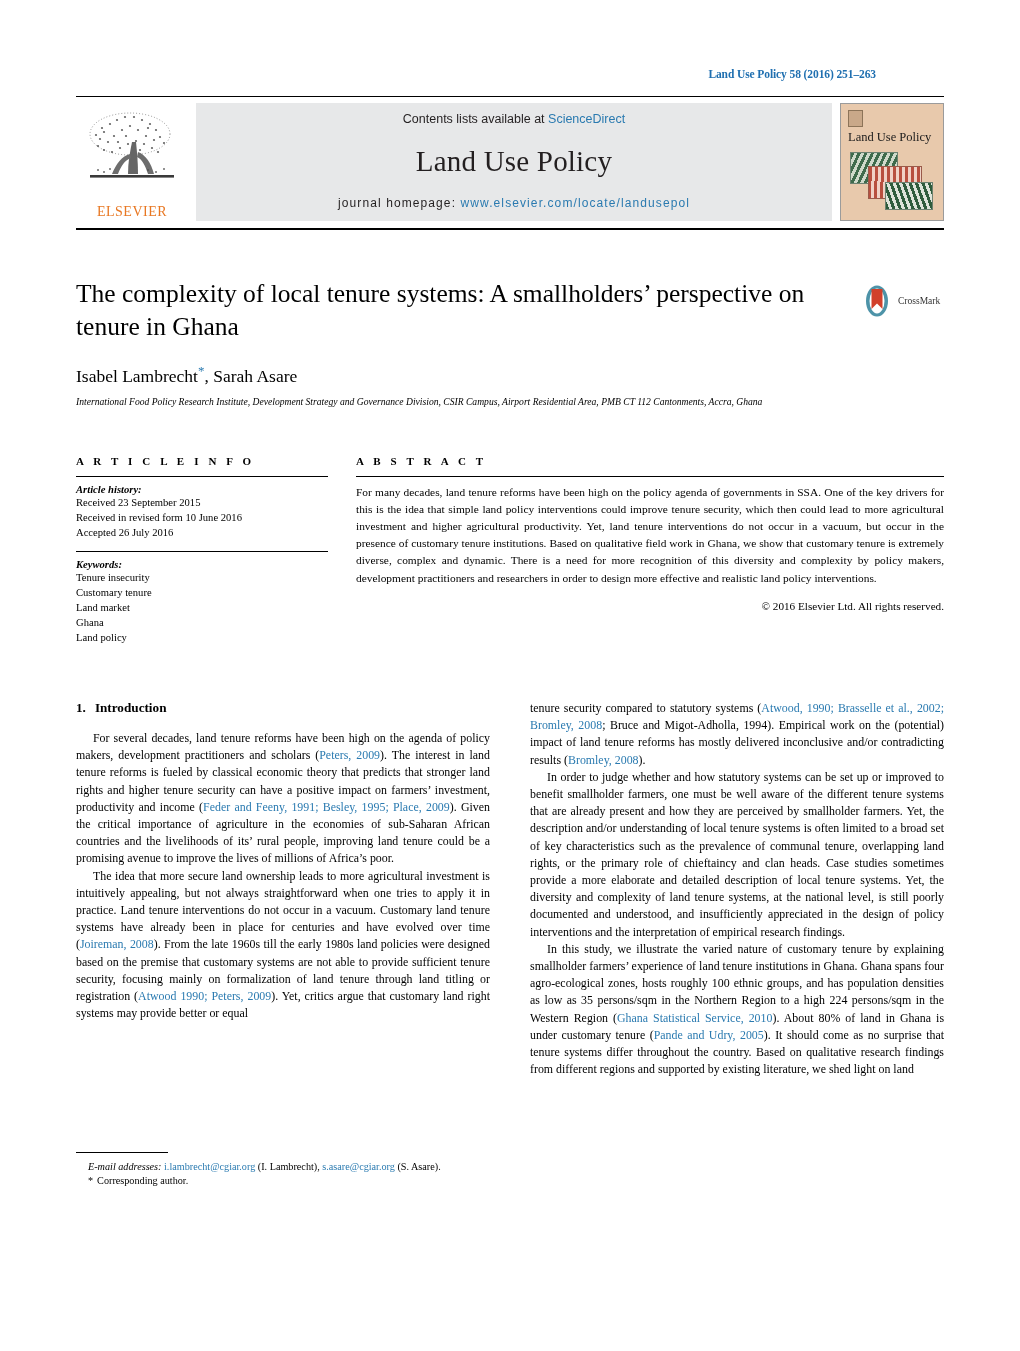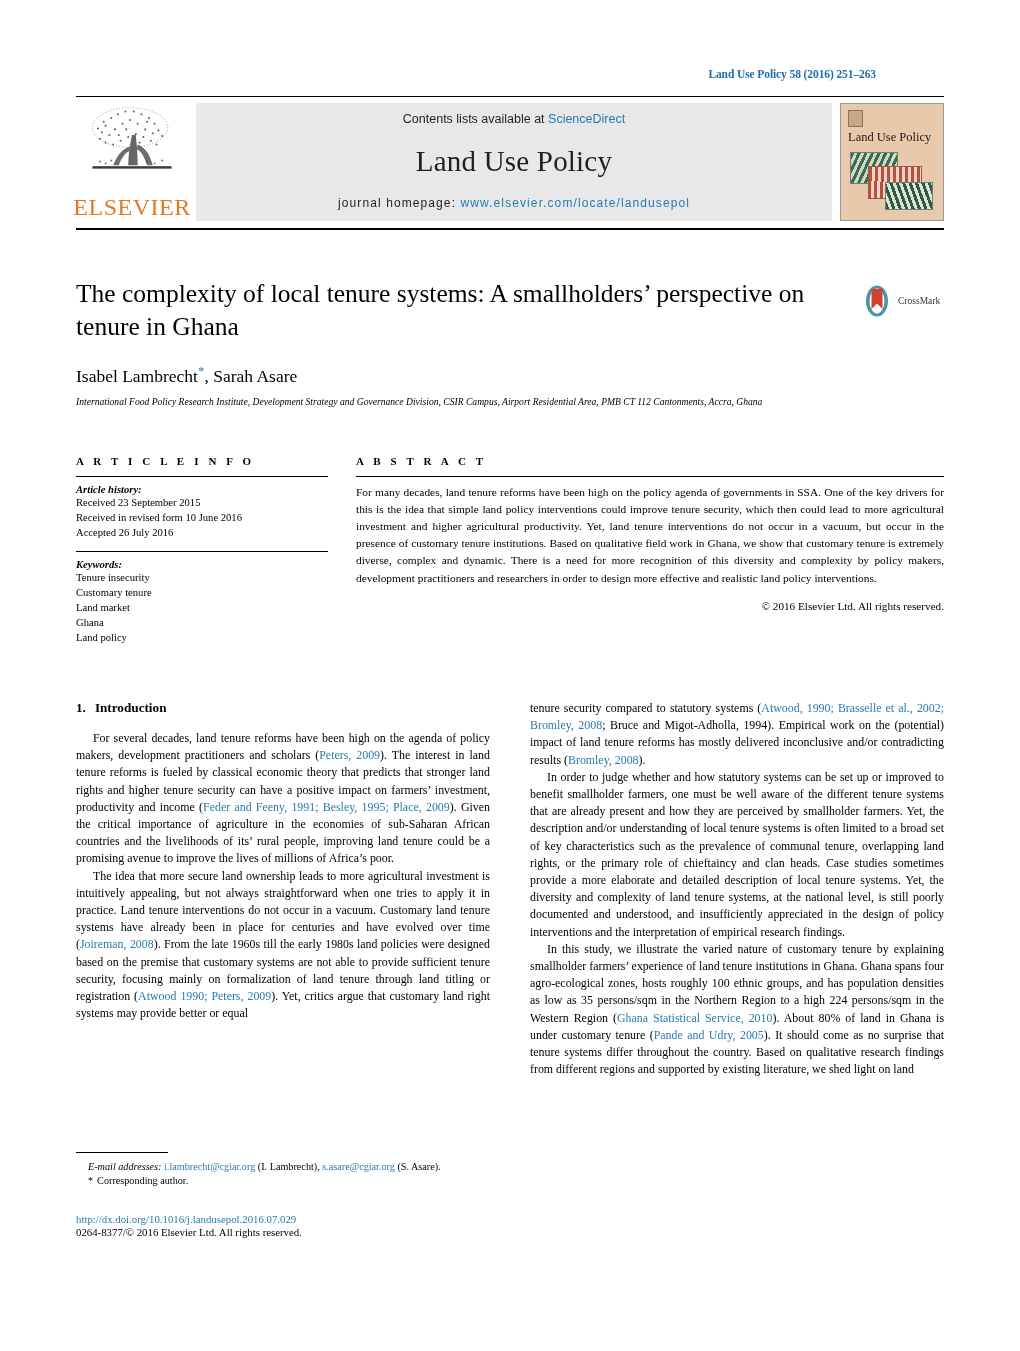--- a/index.html
+++ b/index.html
@@ -55,21 +55,21 @@
     flex: 0 0 112px;
     display: flex;
     flex-direction: column;
     align-items: center;
     justify-content: flex-end;
     padding-bottom: 2px;
   }
   .tree-svg { display:block; }
   .elsevier-word {
     font-family: "Liberation Serif", serif;
-    font-size: 24px;
+    font-size: 14px;
     letter-spacing: 0.5px;
     color: #e87722;
     font-weight: normal;
     line-height: 1;
     margin-top: 9px;
     text-align: right;
   }
   .journal-band {
     flex: 1 1 auto;
     background: #e7e8e9;
@@ -485,18 +485,14 @@
       <span class="mail">i.lambrecht@cgiar.org</span>
       <span>(I. Lambrecht),</span>
       <span class="mail">s.asare@cgiar.org</span>
       <span>(S. Asare).</span>
     </div>
     <div class="fn-line" style="padding-left:12px;">
       <span class="star">*</span><span>Corresponding author.</span>
     </div>
   </div>
 
-  <div class="doi-block">
-    <span class="doi-link">http://dx.doi.org/10.1016/j.landusepol.2016.07.029</span>
-    <span class="issn-line">0264-8377/© 2016 Elsevier Ltd. All rights reserved.</span>
-  </div>
 
 </div>
 
 </body></html>

